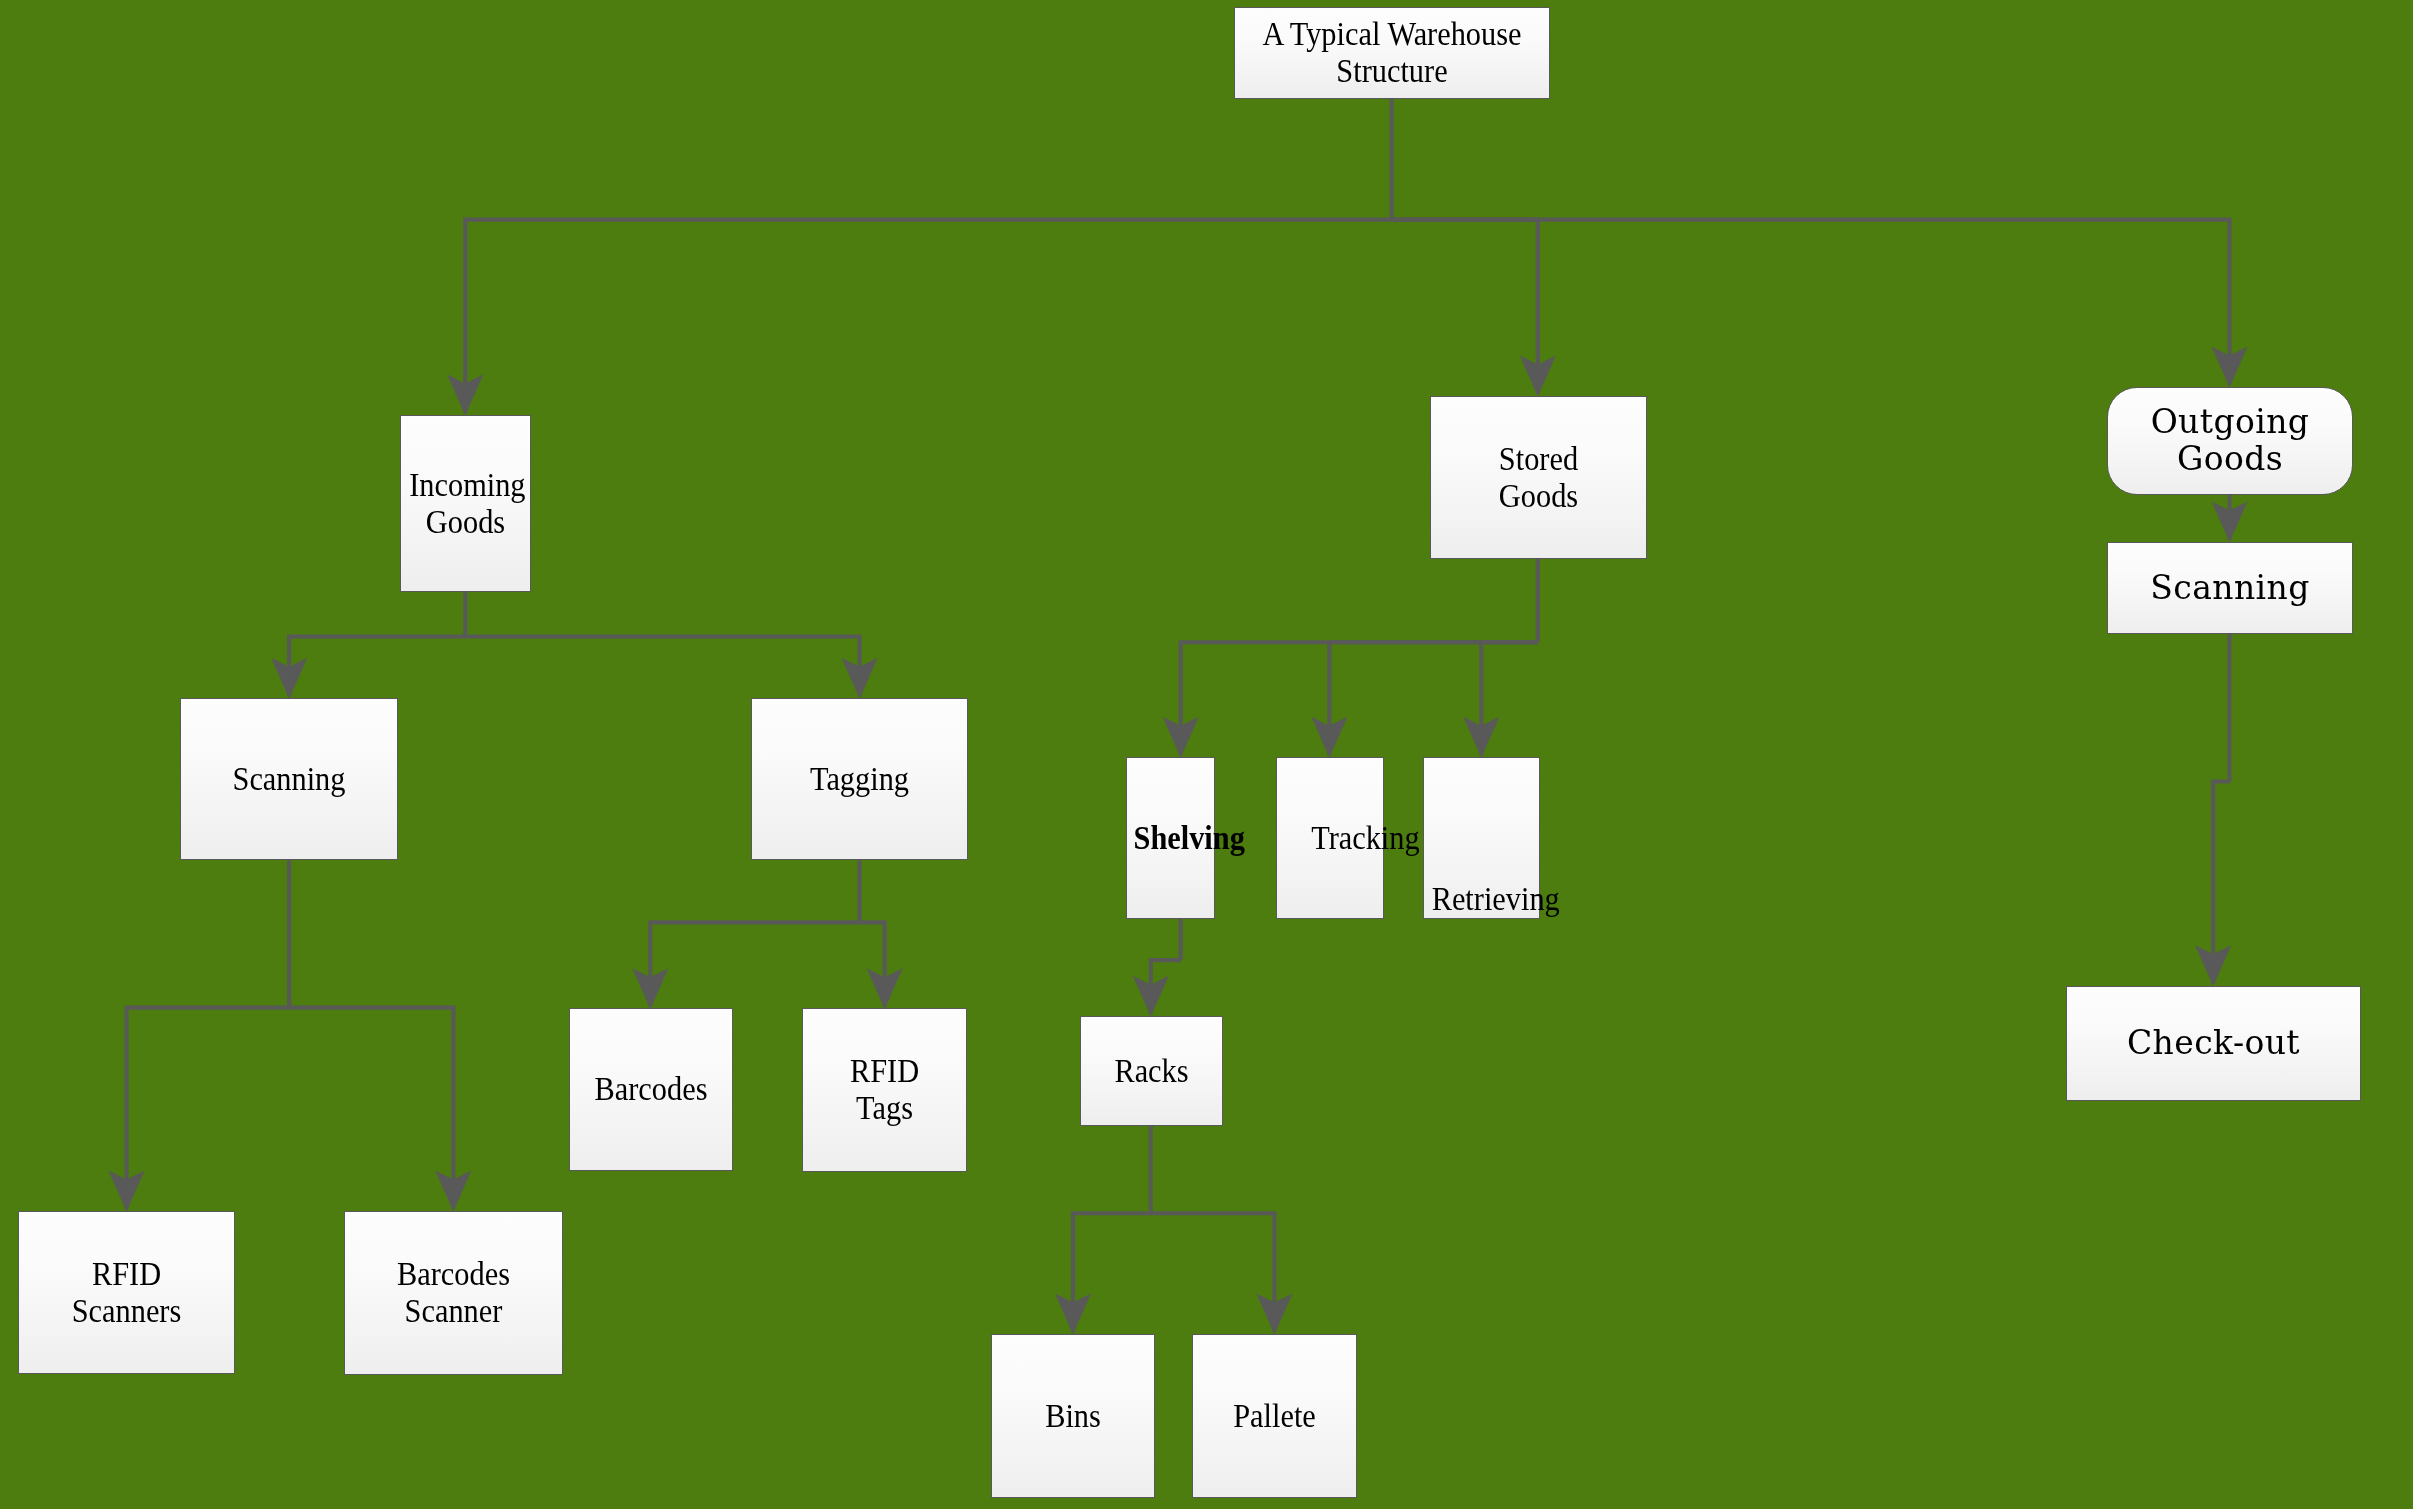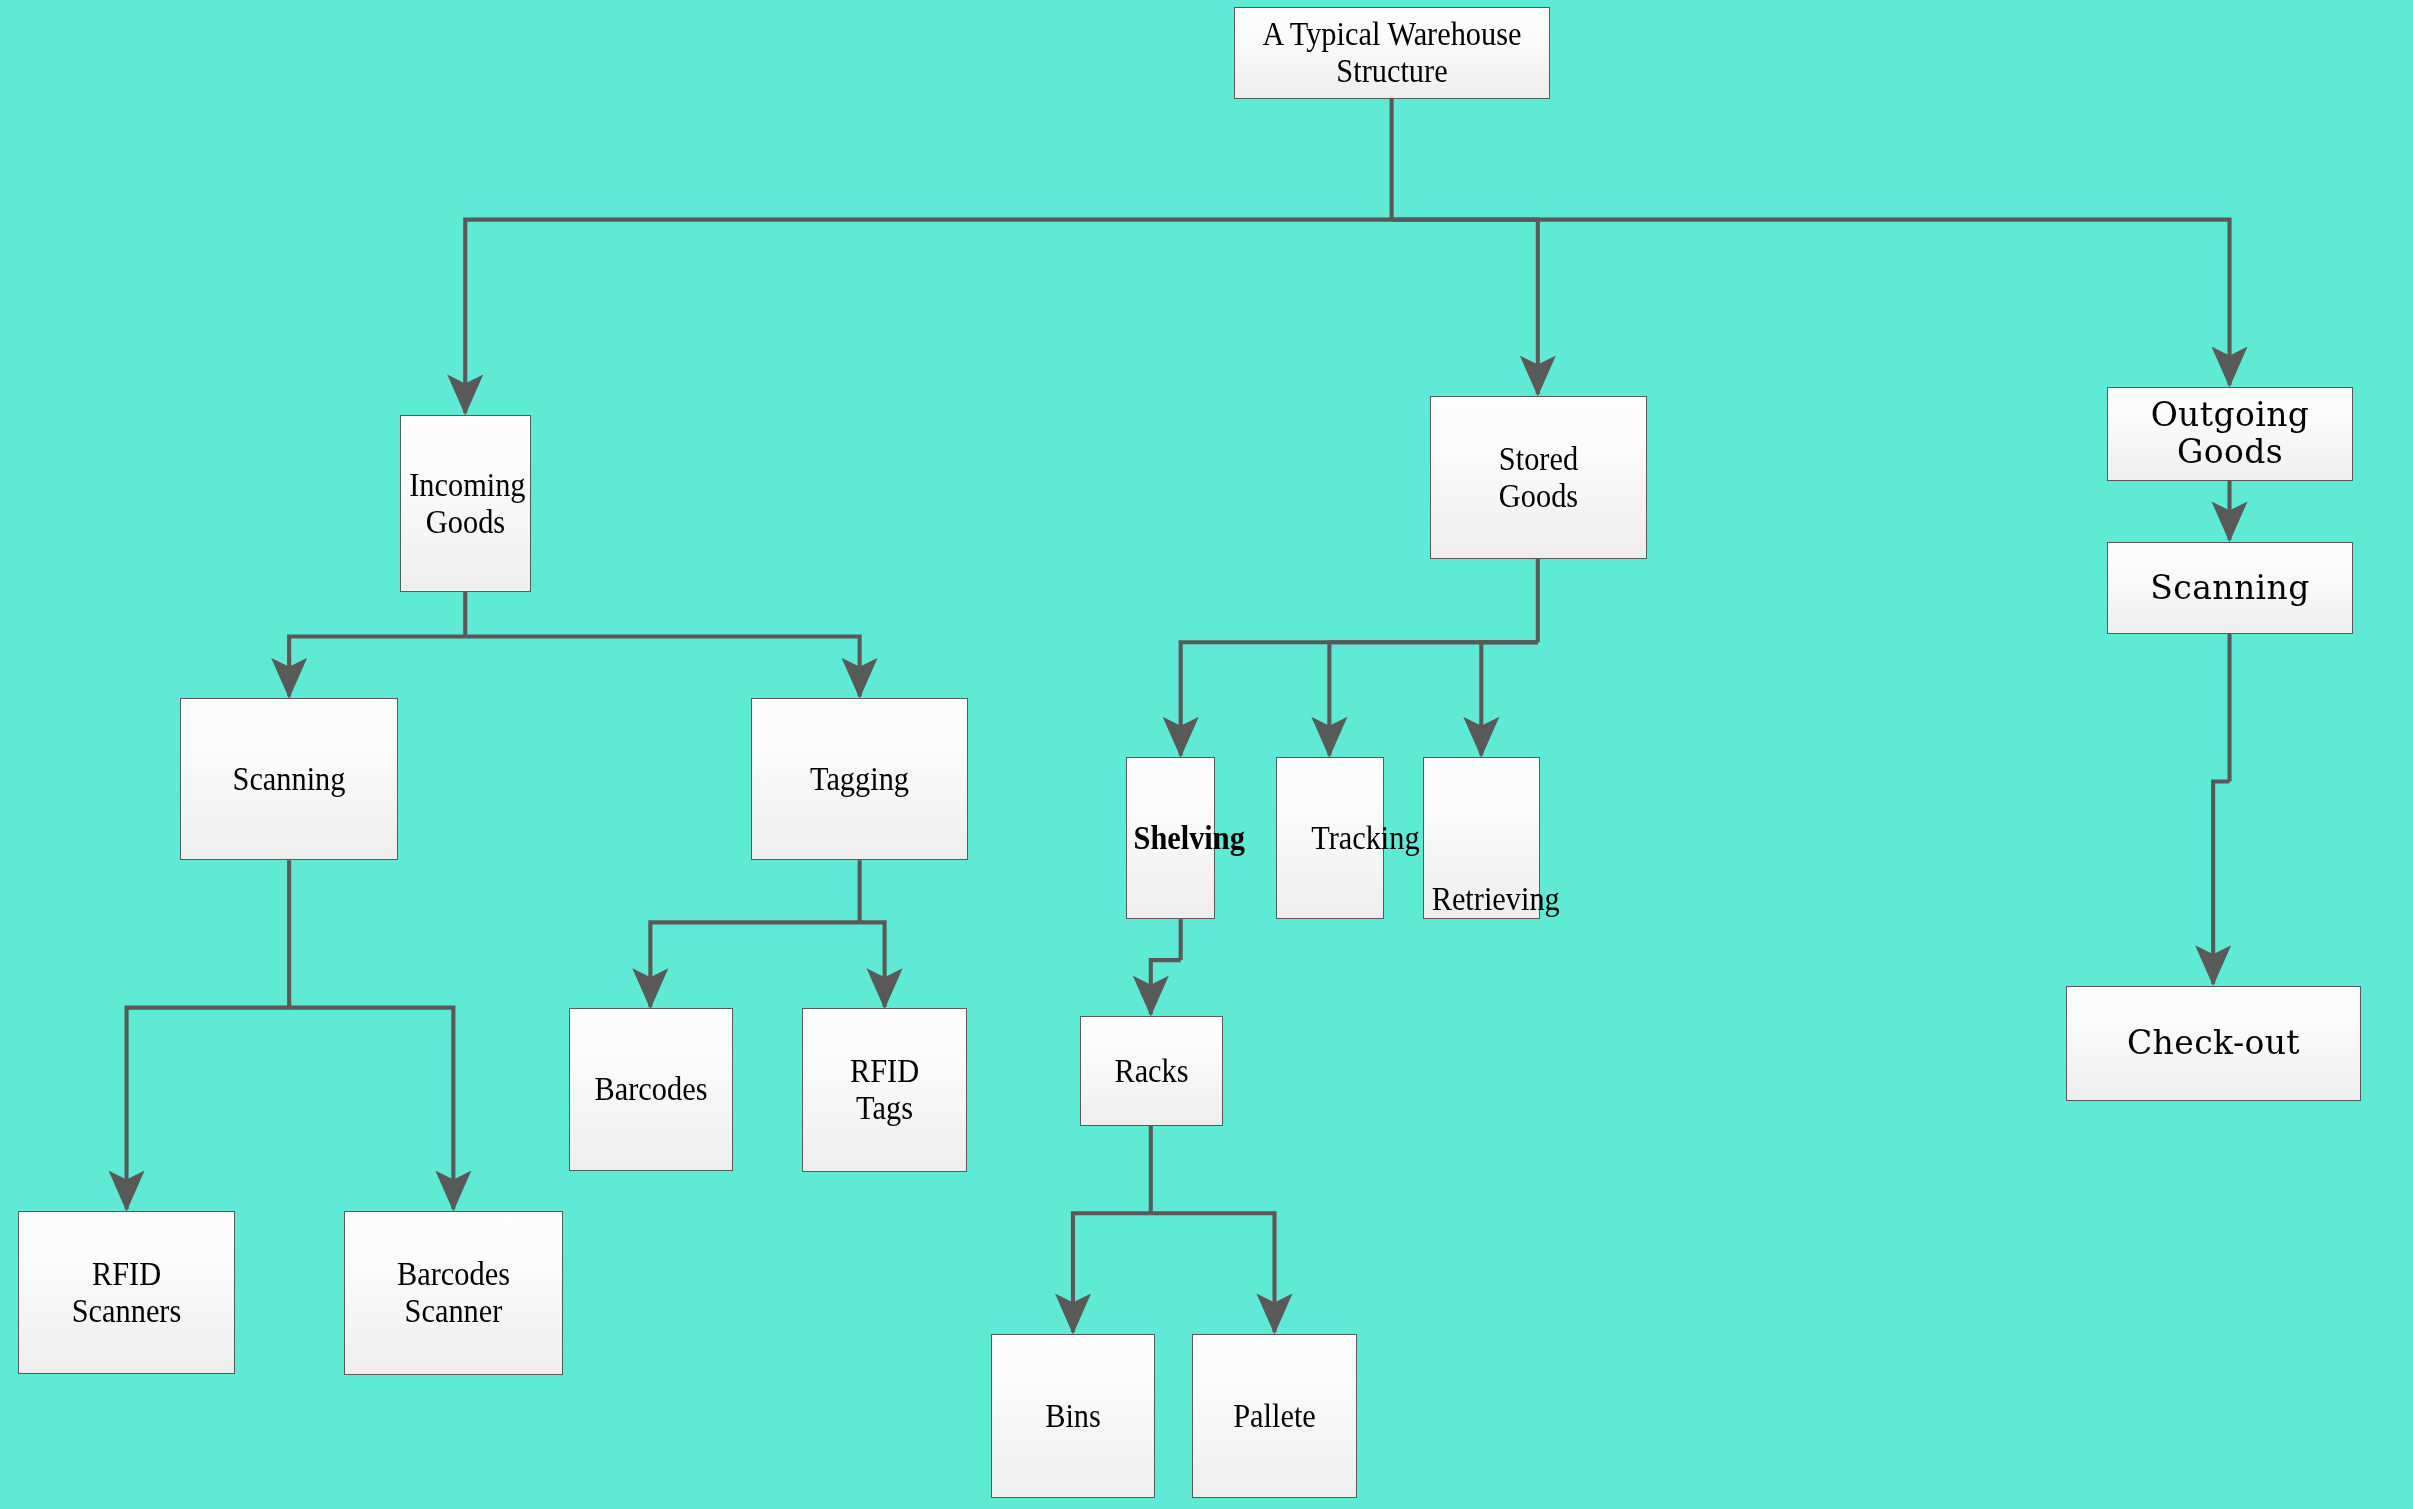--- a/index.html
+++ b/index.html
@@ -4,21 +4,21 @@
 <style>
   html, body {
     margin: 0;
     padding: 0;
     background: #ffffff;
   }
   #canvas {
     position: relative;
     width: 2413px;
     height: 1509px;
-    background: #5eead4;
+    background: #4d7c0f;
     overflow: hidden;
     font-family: "Liberation Serif", "DejaVu Serif", serif;
   }
   #edges {
     position: absolute;
     left: 0;
     top: 0;
     width: 2413px;
     height: 1509px;
     pointer-events: none;
@@ -97,21 +97,21 @@
 Structure</span>
       </div>
       <div class="node" style="left: 400px; top: 415px; width: 131px; height: 177px;">
         <span class="label cond" style="font-size: 33px;">Incoming
 Goods</span>
       </div>
       <div class="node" style="left: 1430px; top: 396px; width: 217px; height: 163px; justify-content: center;">
         <span class="label cond" style="font-size: 33px;">Stored
 Goods</span>
       </div>
-      <div class="node" style="left: 2107px; top: 387px; width: 246px; height: 94px;">
+      <div class="node" style="left: 2107px; top: 387px; width: 246px; height: 108px; border-radius: 30px;">
         <span class="label wide" style="font-size: 33px;">Outgoing
 Goods</span>
       </div>
       <div class="node" style="left: 180px; top: 698px; width: 218px; height: 162px;">
         <span class="label cond" style="font-size: 33px;">Scanning</span>
       </div>
       <div class="node" style="left: 751px; top: 698px; width: 217px; height: 162px;">
         <span class="label cond" style="font-size: 33px;">Tagging</span>
       </div>
       <div class="node" style="left: 1126px; top: 757px; width: 89px; height: 162px; font-weight: bold;">

